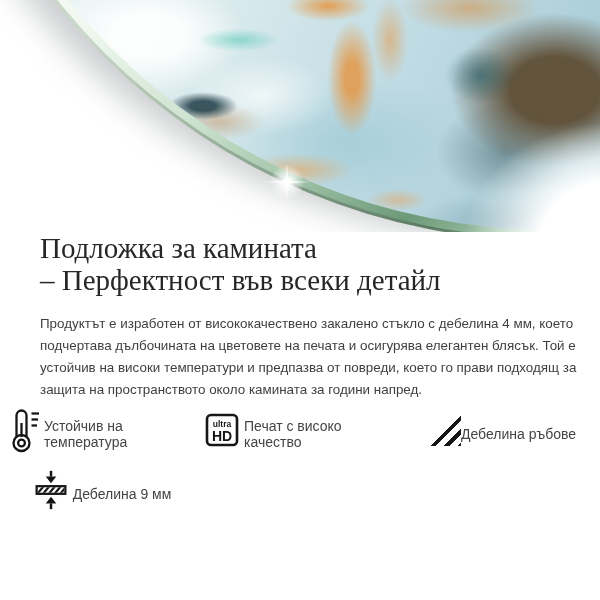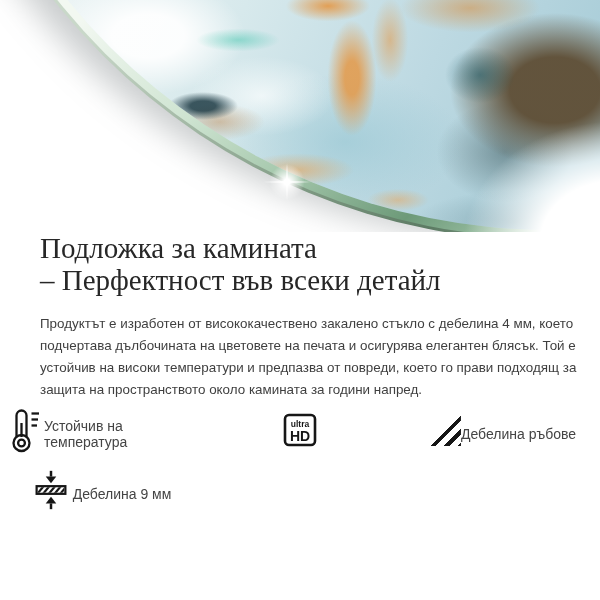--- a/index.html
+++ b/index.html
@@ -124,20 +124,21 @@
   </div>
 
   <div class="feature">
     <div class="icon-box">
       <svg width="44" height="44" viewBox="0 0 44 44">
         <rect class="icon-stroke" x="7" y="7" width="30" height="30" rx="4" style="stroke-width:2.6"></rect>
         <text x="22" y="19" font-size="8.5" text-anchor="middle">ultra</text>
         <text x="22" y="32.5" font-size="14" text-anchor="middle">HD</text>
       </svg>
     </div>
+    <span class="feature-label">Печат с високо качество</span>
   </div>
 
 
 
   <div class="feature">
     <div class="icon-box">
       <div class="stripes"></div>
     </div>
     <span class="feature-label">Дебелина ръбове</span>
   </div>

